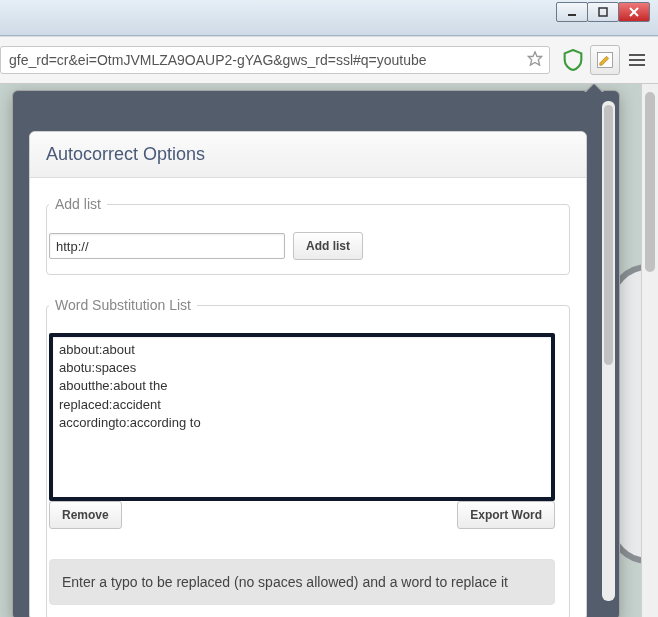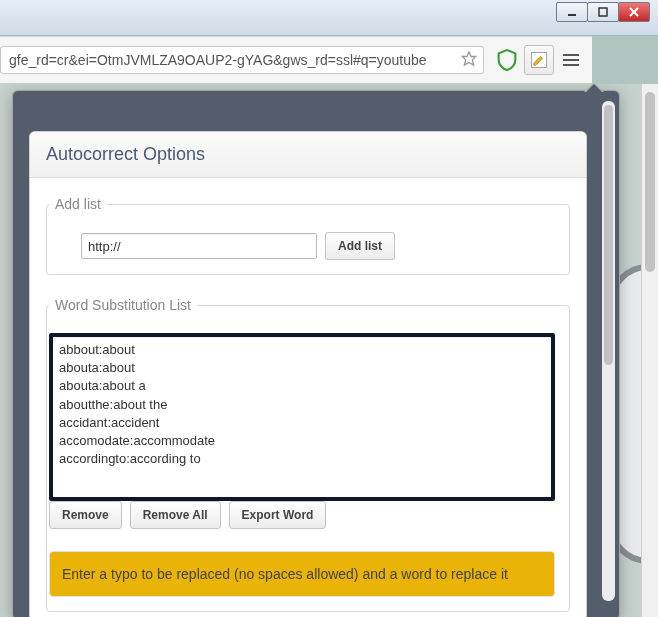--- a/index.html
+++ b/index.html
@@ -36,21 +36,21 @@
     font-size: 11px;
     color:#333;
   }
   .win-btn.close { background: linear-gradient(#e77, #c62828); color:#fff; }
   .win-btn.close svg { stroke:#fff; }
   
   .browser-bar {
     position: absolute;
     top: 36px;
     left: 0;
-    width: 592px;
+    width: 658px;
     height: 48px;
     background: #f5f5f5;
     border-top: 1px solid #dcdcdc;
     border-bottom: 1px solid #c9c9c9;
     display: flex;
     align-items: center;
     padding: 0 6px 0 0;
   }
   .omnibox {
     flex: 1;
@@ -196,21 +196,20 @@
   }
   .row { display:flex; align-items:center; gap:8px; }
   input[type=text] {
     height: 26px;
     border: 1px solid #bbb;
     border-radius: 2px;
     padding: 2px 6px;
     font-size: 13px;
     color:#333;
     box-shadow: inset 0 1px 2px rgba(0,0,0,0.08);
-    margin-left: 32px;
   }
   .url-input { width: 236px; }
   .btn {
     height: 28px;
     padding: 0 12px;
     background: linear-gradient(#fefefe,#ececec);
     border: 1px solid #c4c4c4;
     border-radius: 3px;
     font-size: 12px;
     font-weight: bold;
@@ -223,23 +222,23 @@
     border: 4px solid #0f172a;
     border-radius: 2px;
     overflow-y: scroll;
     padding: 4px 6px;
     font-size: 13px;
     color:#333;
     line-height: 1.4;
     box-shadow: inset 0 1px 2px rgba(0,0,0,0.08);
   }
   .listbox div { white-space: nowrap; }
-  .btn-row { display:flex; gap:8px; margin-bottom: 22px; }
+  .btn-row { display:flex; gap:8px; margin-bottom: 30px; justify-content: space-between; }
   .hint-box {
-    background: #eab308;
+    background: #e5e5e5;
     border: 1px solid #e2e2e2;
     border-radius: 4px;
     padding: 14px 12px;
     font-size: 14px;
     color:#444;
   }
 </style>
 </head>
 <body>
 
@@ -317,31 +316,28 @@
             <input type="text" class="url-input" value="http://" style="">
             <button class="btn">Add list</button>
           </div>
         </fieldset>
 
         <fieldset>
           <legend>Word Substitution List</legend>
 
           <div class="listbox" id="sub-list">
               <div>abbout:about</div>
-              <div>abouta:about</div>
-              <div>abouta:about a</div>
+              <div>abotu:spaces</div>
               <div>aboutthe:about the</div>
-              <div>accidant:accident</div>
-              <div>accomodate:accommodate</div>
+              <div>replaced:accident</div>
               <div>accordingto:according to</div>
             </div>
 
           <div class="btn-row">
             <button class="btn">Remove</button>
-            <button class="btn">Remove All</button>
             <button class="btn">Export Word</button>
           </div>
 
           <div class="hint-box">Enter a typo to be replaced (no spaces allowed) and a word to replace it</div>
         </fieldset>
 
       </div>
     </div>
   </div>
 </div>

